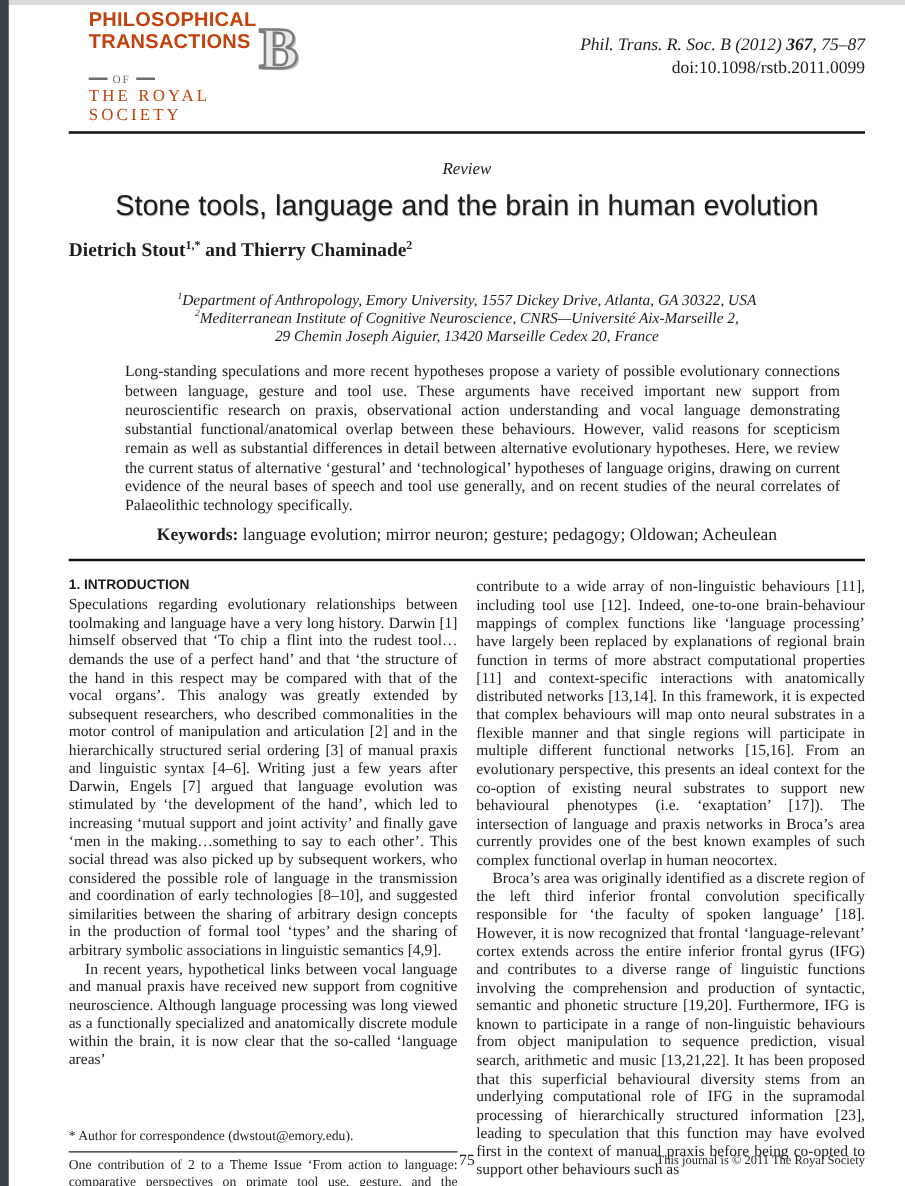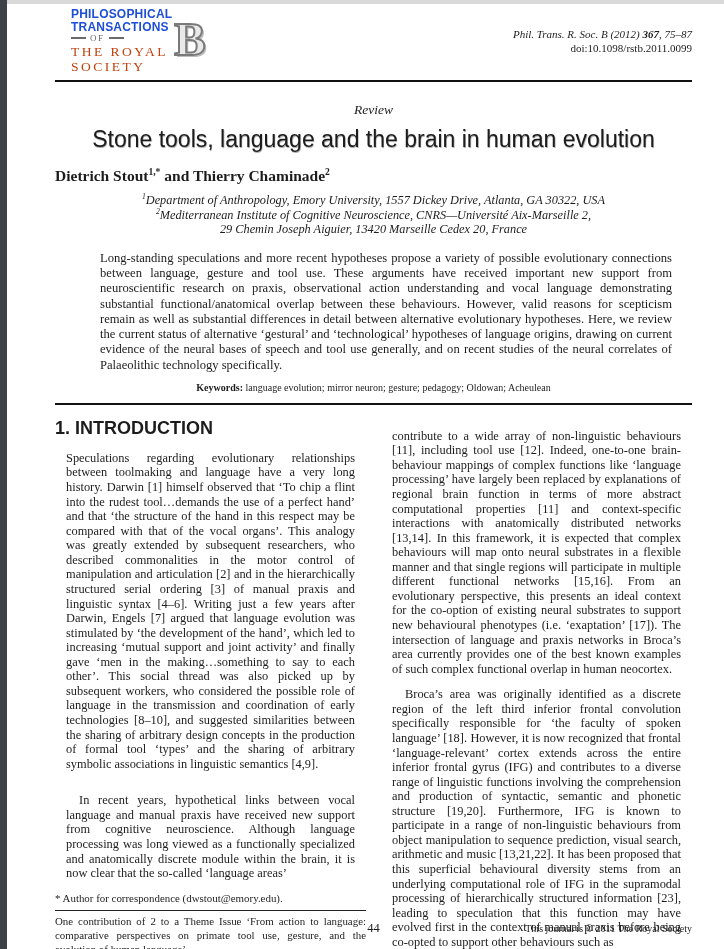--- a/index.html
+++ b/index.html
@@ -12,57 +12,57 @@
   .viewer-edge-top  { position:absolute; left:0; top:0; width:100%; height:4px; background:#d9d9d9; }
 
   .content { position:absolute; left:55px; top:8px; width:637px; }
 
   
   .header { display:flex; justify-content:space-between; align-items:flex-start;
             border-bottom:2px solid #111; padding-bottom:6px; min-height:56px; }
   .logo { display:flex; align-items:flex-start; margin-left:16px; }
   .logo-text { line-height:1; }
   .logo-top { font-family:"Liberation Sans", sans-serif; font-weight:bold;
-              font-size:12px; line-height:1.08; color:#1d4ed8; letter-spacing:.2px; }
-  .logo-of { display:flex; align-items:center; gap:4px; margin:0 0 1px 0; }
+              font-size:16px; line-height:1.08; color:#c2410c; letter-spacing:.2px; }
+  .logo-of { display:flex; align-items:center; gap:4px; margin:16px 0 1px 0; }
   .logo-of .dash { display:inline-block; width:15px; height:2px; background:#6b6b6b; }
   .logo-of .of { font-size:9px; color:#6b6b6b; letter-spacing:1.5px; font-family:"Liberation Serif", serif; }
   .logo-royal { font-size:13.5px; color:#c2410c; letter-spacing:2.5px; line-height:1.12;
                 font-family:"Liberation Serif", serif; }
   .logo-b { font-family:"Liberation Serif", serif; font-weight:bold; font-size:47px;
             line-height:.85; color:#e9e9e9; -webkit-text-stroke:2px #7a7a7a;
             margin-left:2px; margin-top:12px; text-shadow:2px 2px 0 #bdbdbd; }
-  .cite-block { text-align:right; padding-top:20px; font-size:11px; line-height:1.25;margin-left:12px; }
+  .cite-block { text-align:right; padding-top:20px; font-size:14px; line-height:1.25;margin-left:12px; }
   .cite-line { font-style:italic; }
   .cite-vol { font-weight:bold; }
   .doi-line { font-style:normal; }
 
   
   .review-label { text-align:center; font-style:italic; font-size:13.5px; margin-top:20px; }
   .article-title { text-align:center; font-family:"Liberation Sans", sans-serif; font-weight:normal;
                    font-size:23px; line-height:1.08; margin-top:9px;
                    text-shadow:0.6px 0.6px 0.7px rgba(0,0,0,.35); }
   .authors { text-align:left; font-weight:bold; font-size:15.5px; margin-top:13px; }
   sup { vertical-align:super; font-size:.62em; line-height:0; }
-  .affiliations { text-align:center; font-style:italic; font-size:12.3px; line-height:1.18; margin-top:8px; }
+  .affiliations { text-align:center; font-style:italic; font-size:12.3px; line-height:1.18; margin-top:23px; }
 
   
   .abstract { margin:14px 20px 0 45px; text-align:justify; font-size:12.6px; line-height:1.21; }
-  .keywords { text-align:center; font-size:10px; margin-top:9px; }
+  .keywords { text-align:center; font-size:14px; margin-top:9px; }
   .keywords .kw-label { font-weight:bold; }
   .abstract-rule { border:none; border-top:2px solid #111; margin:10px 0 0 0; }
 
   
   .columns { display:flex; gap:15px; margin-top:13px; height:505px; }
   .col { width:311px; text-align:justify; font-size:12.4px; line-height:1.175; }
-  .col p { margin:11px; }
+  .col p { margin:0; }
   .col p.indent { text-indent:13px; }
   .col-left { display:flex; flex-direction:column; }
   .section-heading { font-family:"Liberation Sans", sans-serif; font-weight:bold;
-                     font-size:18px; margin:0 0 1px 0; text-align:left; }
+                     font-size:11px; margin:0 0 1px 0; text-align:left; }
 
   
   .footnotes { margin-top:auto; font-size:10.9px; line-height:1.25; text-align:justify; }
   .fn-rule { border:none; border-top:1.5px solid #222; margin:5px 0 4px 0; }
 
   
   .footer { position:absolute; left:55px; top:921px; width:637px; font-size:12px; }
   .page-number { position:absolute; left:50%; transform:translateX(-50%); top:0; font-size:12.5px; }
   .copyright { position:absolute; right:0; top:2px; font-size:10px; }
 </style>
@@ -126,16 +126,16 @@
         </div>
       </div>
       <div class="col">
         <p>contribute to a wide array of non-linguistic behaviours [11], including tool use [12]. Indeed, one-to-one brain-behaviour mappings of complex functions like ‘language processing’ have largely been replaced by explanations of regional brain function in terms of more abstract computational properties [11] and context-specific interactions with anatomically distributed networks [13,14]. In this framework, it is expected that complex behaviours will map onto neural substrates in a flexible manner and that single regions will participate in multiple different functional networks [15,16]. From an evolutionary perspective, this presents an ideal context for the co-option of existing neural substrates to support new behavioural phenotypes (i.e. ‘exaptation’ [17]). The intersection of language and praxis networks in Broca’s area currently provides one of the best known examples of such complex functional overlap in human neocortex.</p>
         <p class="indent">Broca’s area was originally identified as a discrete region of the left third inferior frontal convolution specifically responsible for ‘the faculty of spoken language’ [18]. However, it is now recognized that frontal ‘language-relevant’ cortex extends across the entire inferior frontal gyrus (IFG) and contributes to a diverse range of linguistic functions involving the comprehension and production of syntactic, semantic and phonetic structure [19,20]. Furthermore, IFG is known to participate in a range of non-linguistic behaviours from object manipulation to sequence prediction, visual search, arithmetic and music [13,21,22]. It has been proposed that this superficial behavioural diversity stems from an underlying computational role of IFG in the supramodal processing of hierarchically structured information [23], leading to speculation that this function may have evolved first in the context of manual praxis before being co-opted to support other behaviours such as</p>
       </div>
     </div>
   </div>
 
   <div class="footer">
-    <span class="page-number">44</span>
+    <span class="page-number">75</span>
     <span class="copyright">This journal is © 2011 The Royal Society</span>
   </div>
 </div>
 
 </body></html>

